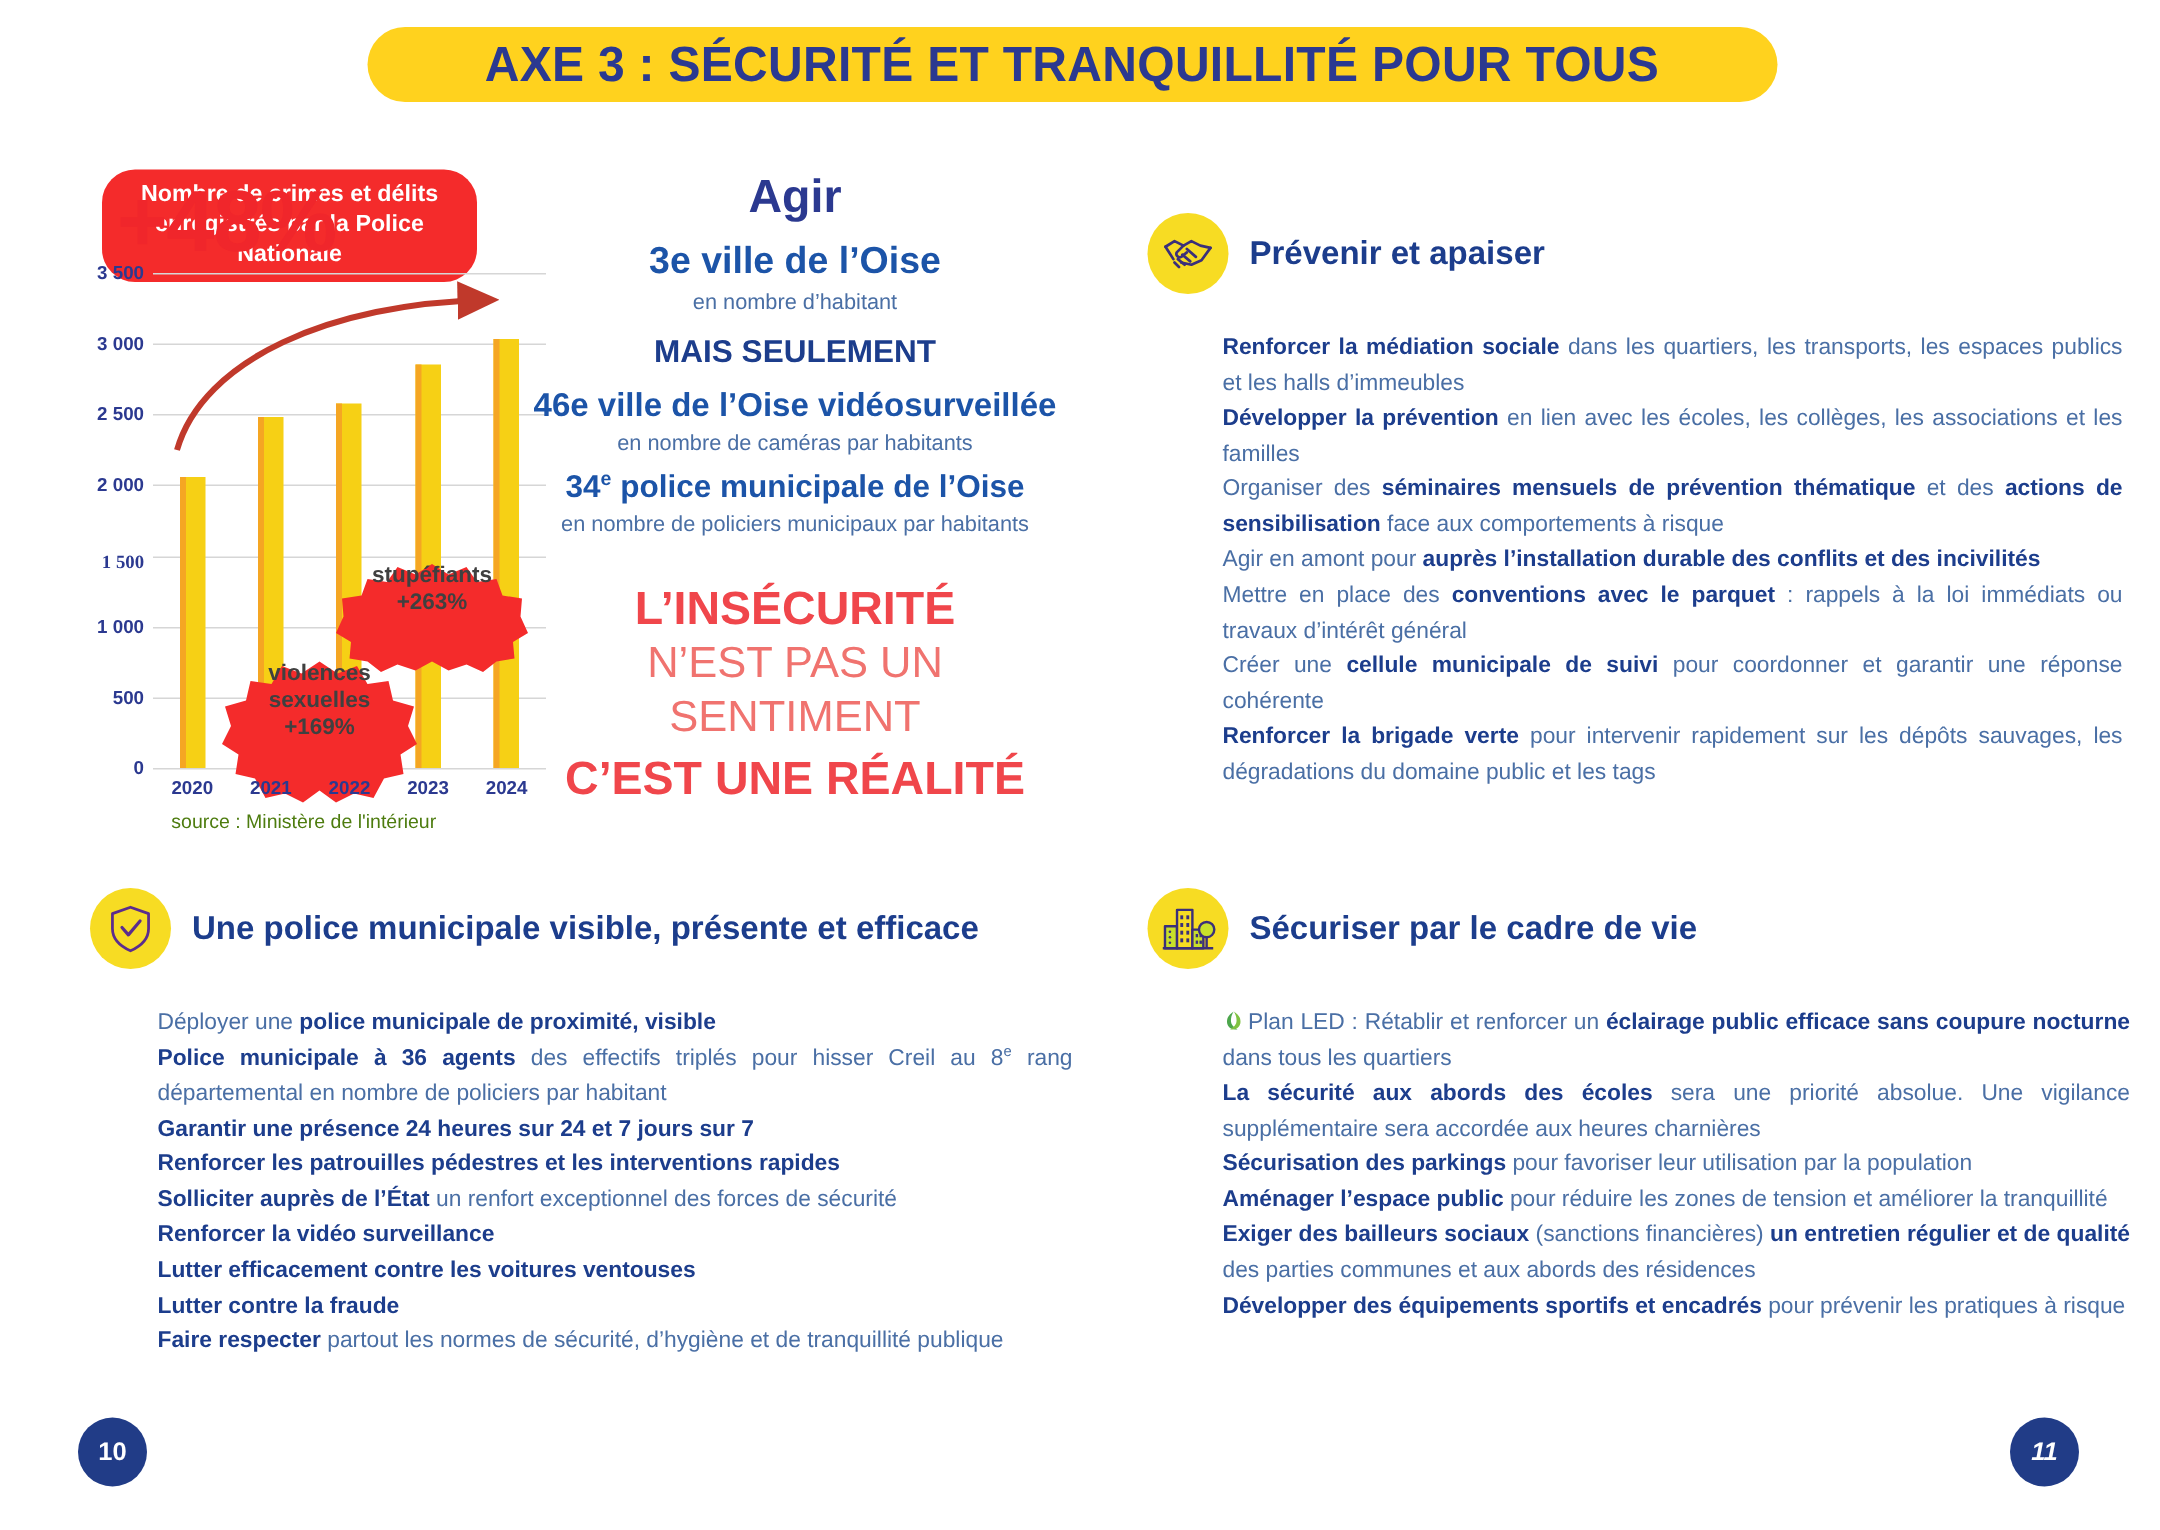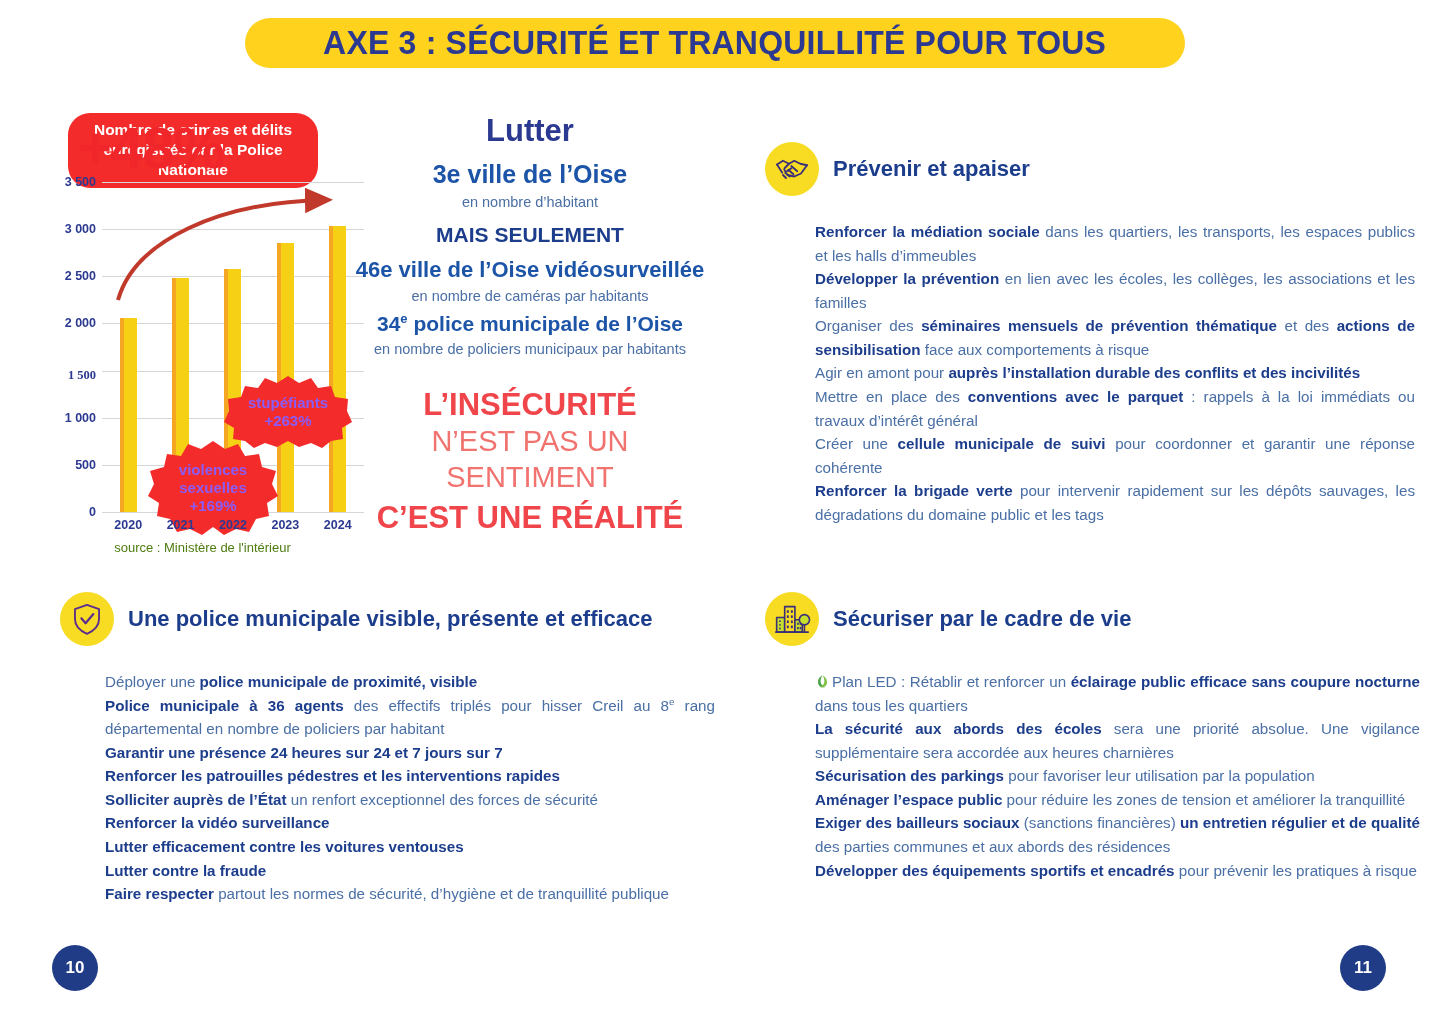--- a/index.html
+++ b/index.html
@@ -68,23 +68,23 @@
   .x-axis {
     position: absolute; left: 72px; top: 336px; width: 262px;
     display: flex; justify-content: space-around;
   }
   .x-tick { font-size: 12.5px; font-weight: bold; color: #2B3990; }
   .chart-source {
     position: absolute; left: 0; top: 358px; width: 345px;
     text-align: center; font-size: 13px; color: #4d7c0f; 
   }
   .burst {
-    position: absolute; color: #8b5cf6; text-align: center;
+    position: absolute; color: #404040; text-align: center;
     font-weight: bold; display: flex; flex-direction: column;
-    align-items: center; justify-content: center;
+    align-items: center; justify-content: flex-start;
   }
   .burst svg { position: absolute; left: 0; top: 0; }
   .burst .b-txt { position: relative; z-index: 2; line-height: 1.2; }
   #burst-stup { left: 193px; top: 193px; width: 130px; height: 74px; font-size: 15px; }
   #burst-viol { left: 118px; top: 258px; width: 130px; height: 96px; font-size: 15px; }
 
   
   .center-col { position: absolute; left: 340px; top: 112px; width: 380px; text-align: center; }
   .c-creil { font-size: 31px; font-weight: bold; color: #2B3990; line-height: 1.25; }
   .c-big { font-size: 25px; font-weight: bold; color: #1C54A8; margin-top: 9px; }
@@ -124,21 +124,21 @@
   .leaf-icon { display: inline-block; width: 15px; height: 15px; vertical-align: -2px; margin-right: 2px; }
 
   
   .pagenum {
     position: absolute; width: 46px; height: 46px; border-radius: 50%;
     background: #213C87; color: #ffffff;
     display: flex; align-items: center; justify-content: center;
     font-size: 17px; font-weight: bold;
   }
   #pagenum-left  { left: 52px;  top: 945px; }
-  #pagenum-right { left: 1340px; top: 945px; }
+  #pagenum-right { left: 1340px; top: 945px; font-style: italic; }
 </style>
 </head>
 <body>
 
 <div class="page">
 
   <div class="title-banner">
     <div class="txt">AXE 3 : SÉCURITÉ ET TRANQUILLITÉ POUR TOUS</div>
   </div>
 
@@ -218,21 +218,21 @@
           <div class="x-tick">2021</div>
           <div class="x-tick">2022</div>
           <div class="x-tick">2023</div>
           <div class="x-tick">2024</div>
         </div>
       <div class="chart-source">source : Ministère de l'intérieur</div>
     </div>
   </div>
 
   <div class="center-col">
-    <div class="c-creil">Lutter</div>
+    <div class="c-creil">Agir</div>
     <div class="c-big">3e ville de l’Oise</div>
     <div class="c-sub">en nombre d’habitant</div>
     <div class="c-mais">MAIS SEULEMENT</div>
     <div class="c-big2">46e ville de l’Oise vidéosurveillée</div>
     <div class="c-sub">en nombre de caméras par habitants</div>
     <div class="c-big3"><span>34</span><sup>e</sup><span> police municipale de l’Oise</span></div>
     <div class="c-sub">en nombre de policiers municipaux par habitants</div>
 
     <div class="slogan">
       <div class="sl1">L’INSÉCURITÉ</div>

